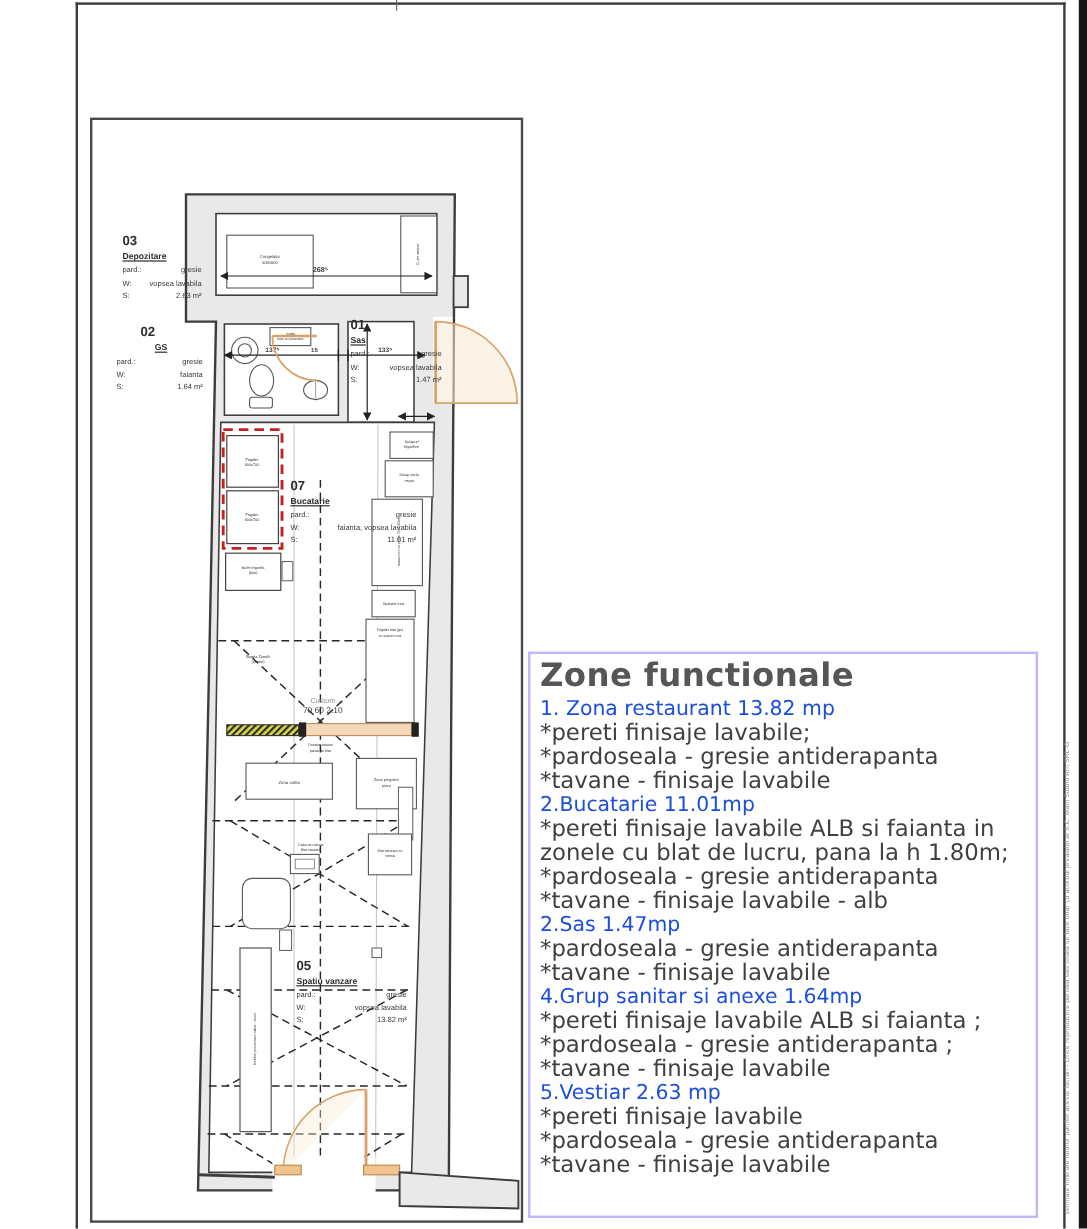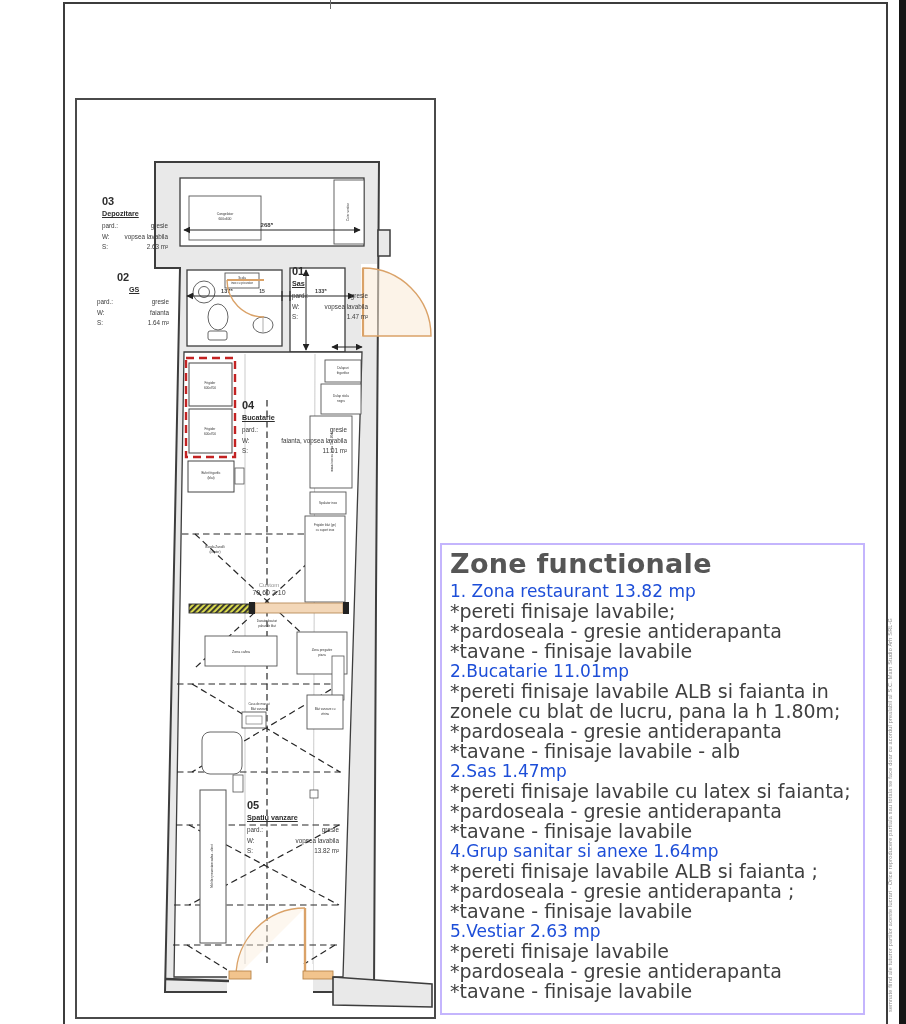--- a/index.html
+++ b/index.html
@@ -255,21 +255,21 @@
           <span>W:</span>
           <span>vopsea lavabila</span>
         </div>
       <div class="rrow">
           <span>S:</span>
           <span>1.47 m²</span>
         </div>
     </div>
 
     <div class="room-label" style="left:165px;top:300px;width:105px">
-      <div class="rn">04</div>
+      <div class="rn">07</div>
       <div class="rname">Bucatarie</div>
       <div class="rrow">
           <span>pard.:</span>
           <span>gresie</span>
         </div>
       <div class="rrow">
           <span>W:</span>
           <span>faianta, vopsea lavabila</span>
         </div>
       <div class="rrow">
@@ -308,21 +308,20 @@
     <div class="zone-i">*pereti finisaje lavabile;</div>
     <div class="zone-i">*pardoseala - gresie antiderapanta</div>
     <div class="zone-i">*tavane - finisaje lavabile</div>
 
     <div class="zone-h">2.Bucatarie 11.01mp</div>
     <div class="zone-i">*pereti finisaje lavabile ALB si faianta in zonele cu blat de lucru, pana la h 1.80m;</div>
     <div class="zone-i">*pardoseala - gresie antiderapanta</div>
     <div class="zone-i">*tavane - finisaje lavabile - alb</div>
 
     <div class="zone-h">2.Sas 1.47mp</div>
-    <div class="zone-i">*pereti finisaje lavabile cu latex si faianta;</div>
     <div class="zone-i">*pardoseala - gresie antiderapanta</div>
     <div class="zone-i">*tavane - finisaje lavabile</div>
 
     <div class="zone-h">4.Grup sanitar si anexe 1.64mp</div>
     <div class="zone-i">*pereti finisaje lavabile ALB si faianta ;</div>
     <div class="zone-i">*pardoseala - gresie antiderapanta ;</div>
     <div class="zone-i">*tavane - finisaje lavabile</div>
 
     <div class="zone-h">5.Vestiar 2.63 mp</div>
     <div class="zone-i">*pereti finisaje lavabile</div>

